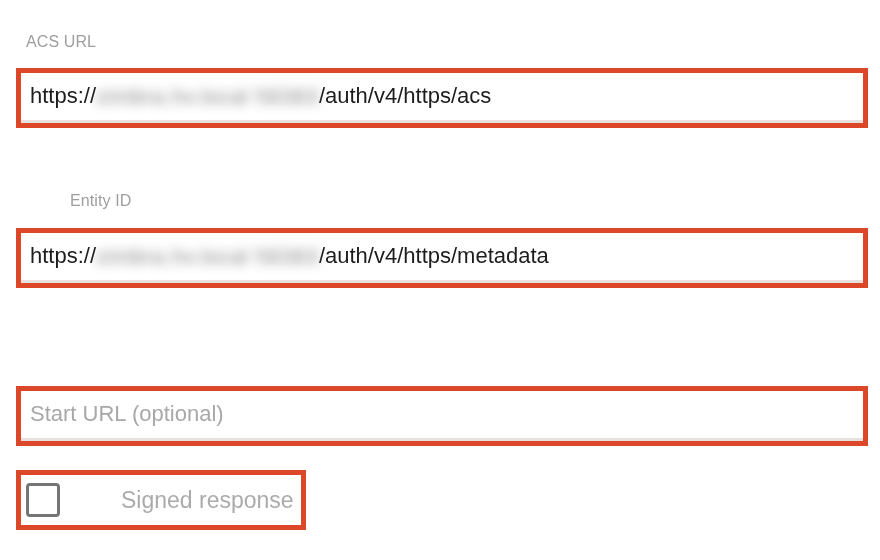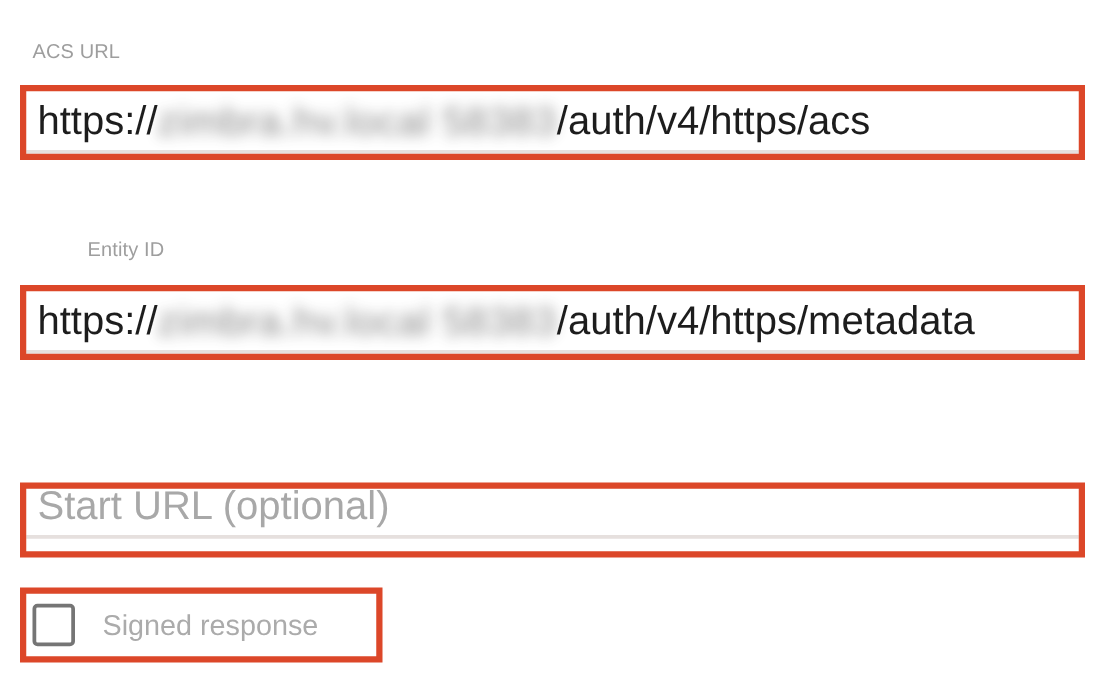--- a/index.html
+++ b/index.html
@@ -46,21 +46,21 @@
     left: 0;
     right: 0;
     bottom: 0;
     height: 3px;
     background: #e6e0de;
   }
   .input-text {
     position: absolute;
     left: 9px;
     bottom: 11px;
-    font-size: 32px;
+    font-size: 22px;
     line-height: 32px;
     color: #1d1d1d;
     white-space: nowrap;
     display: flex;
     align-items: baseline;
   }
   .input-text.placeholder {
     color: #a8a8a8;
   }
 
@@ -121,25 +121,25 @@
   <div class="input-text">
     <span>https://</span>
     <span class="redacted">zimbra.hv.local 58383</span>
     <span>/auth/v4/https/metadata</span>
   </div>
   <div class="input-line"></div>
 </div>
 
 <div class="annot" style="left:16px; top:228px; width:852px; height:60px;"></div>
 
-<div class="input-wrap" style="left:21px; top:391px; width:842px; height:40px;">
+<div class="input-wrap" style="left:21px; top:391px; width:842px; height:50px;">
   <div class="input-text placeholder">Start URL (optional)</div>
   <div class="input-line"></div>
 </div>
 
 <div class="annot" style="left:16px; top:386px; width:852px; height:60px;"></div>
 
-<div class="checkbox-row" style="left:26px; top:477px; width:272px; height:46px;">
+<div class="checkbox-row" style="left:26px; top:477px; width:272px; height:46px;gap:39px;">
   <span class="checkbox-box"></span>
   <span class="checkbox-label">Signed response</span>
 </div>
 
 <div class="annot" style="left:16px; top:470px; width:290px; height:60px;"></div>
 
 </body></html>

